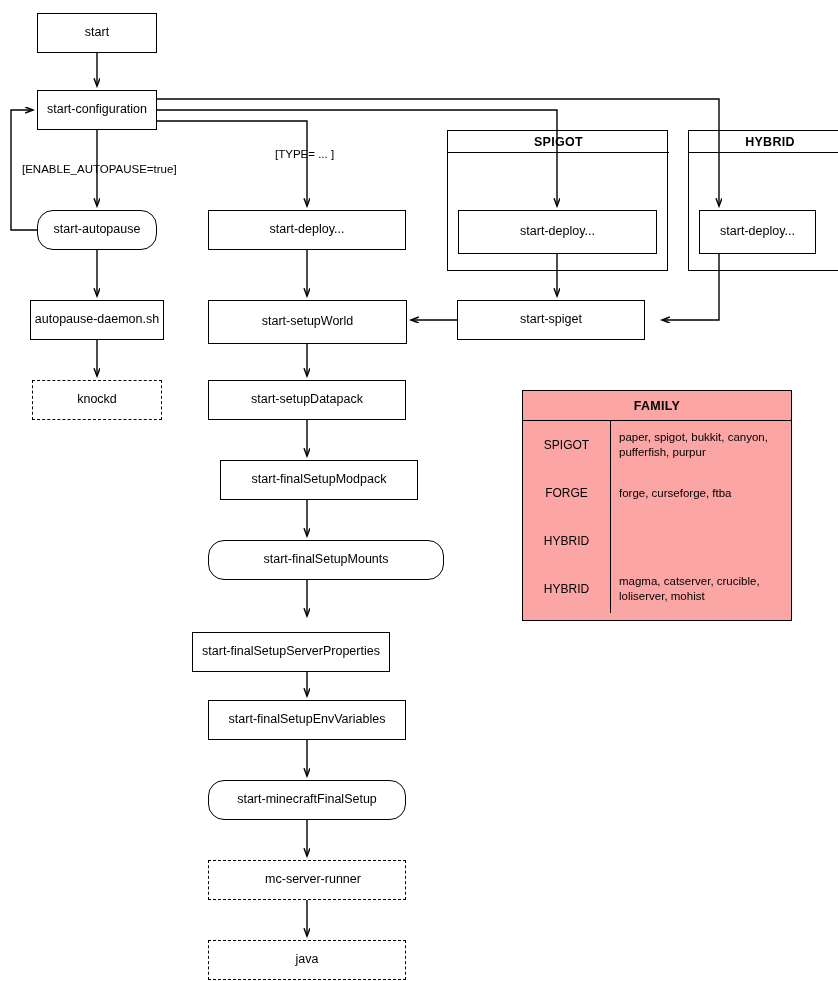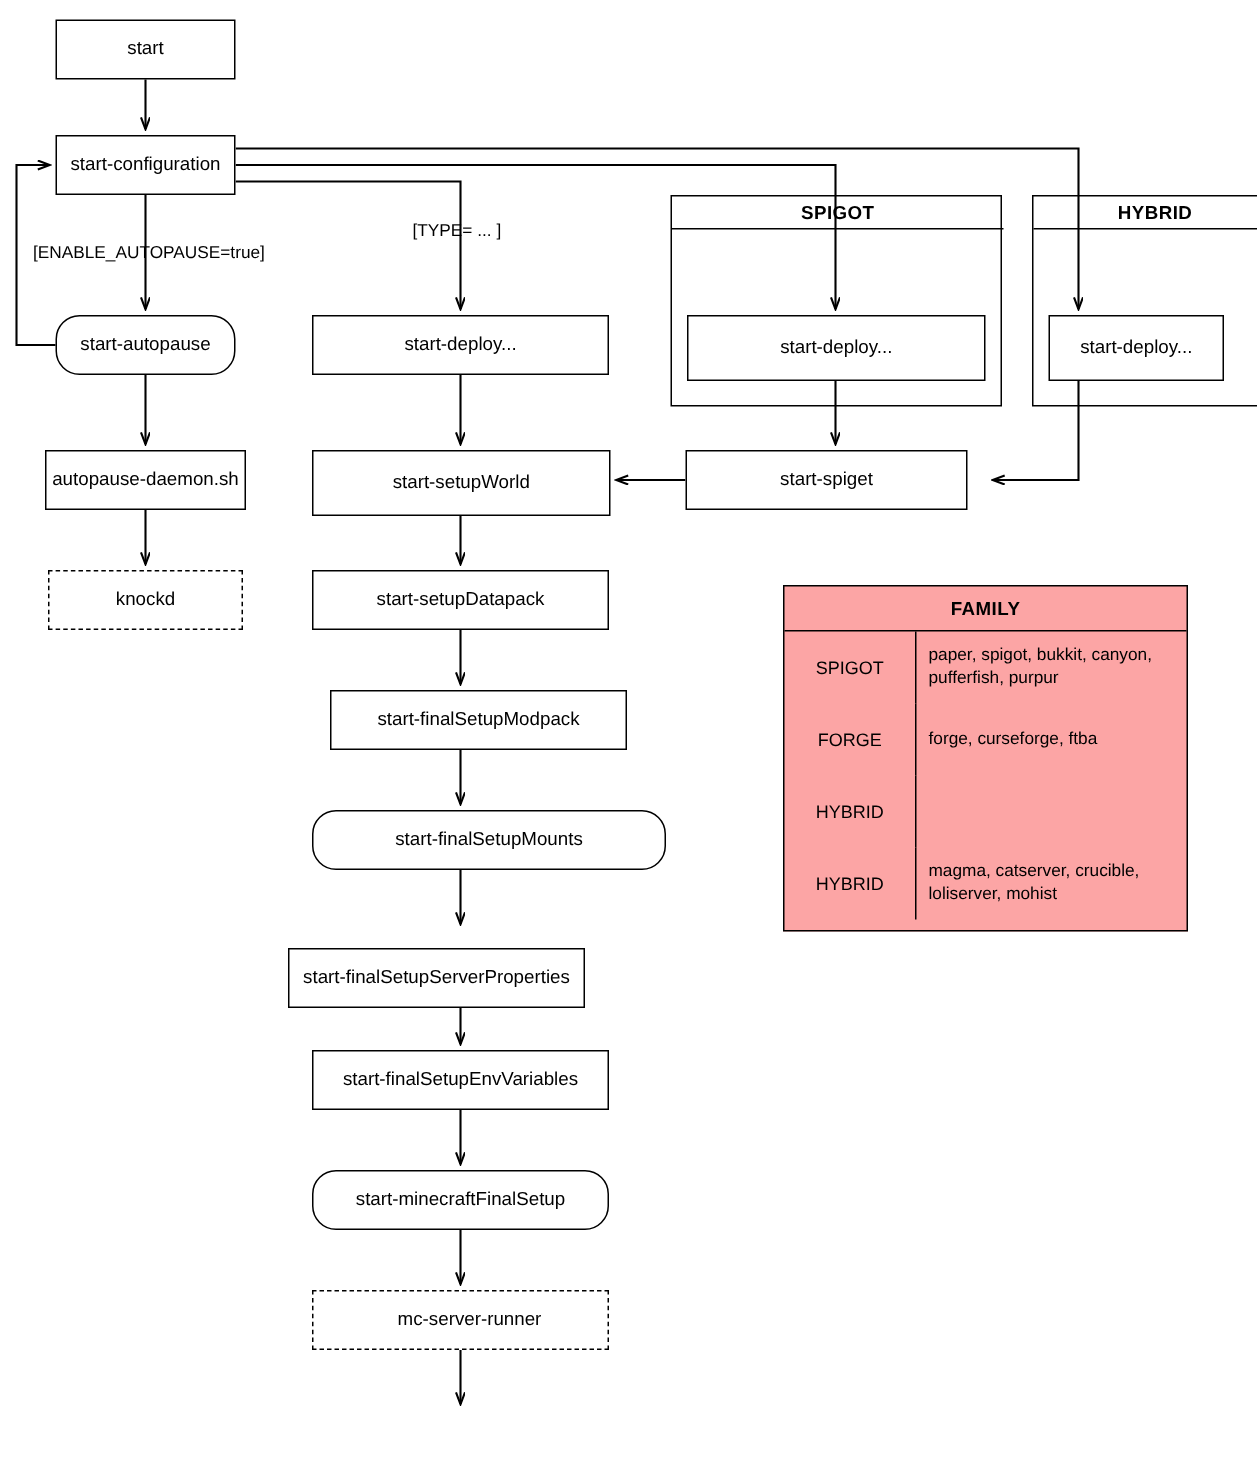--- a/index.html
+++ b/index.html
@@ -139,20 +139,21 @@
   <div class="node" style="left:208px;top:540px;width:236px;height:40px;border-radius:16px;">start-finalSetupMounts</div>
 
   <div class="node" style="left:192px;top:620px;width:198px;height:40px;margin-top:12px;">start-finalSetupServerProperties</div>
 
   <div class="node" style="left:208px;top:700px;width:198px;height:40px;">start-finalSetupEnvVariables</div>
 
   <div class="node" style="left:208px;top:780px;width:198px;height:40px;border-radius:16px;">start-minecraftFinalSetup</div>
 
   <div class="node dashed" style="left:208px;top:860px;width:198px;height:40px;padding-left:12px;">mc-server-runner</div>
 
+  <div class="node dashed" style="left:208px;top:940px;width:198px;height:40px;">java</div>
 
   <div class="edge-label" style="left:22px;top:163px;">[ENABLE_AUTOPAUSE=true]</div>
 
   <div class="edge-label" style="left:275px;top:148px;">[TYPE= ... ]</div>
 
   <div class="legend" style="left:522px;top:390px;width:270px;height:231px;">
     <div class="legend-title">FAMILY</div>
 
     <div class="legend-row">
       <div class="legend-key">SPIGOT</div>

